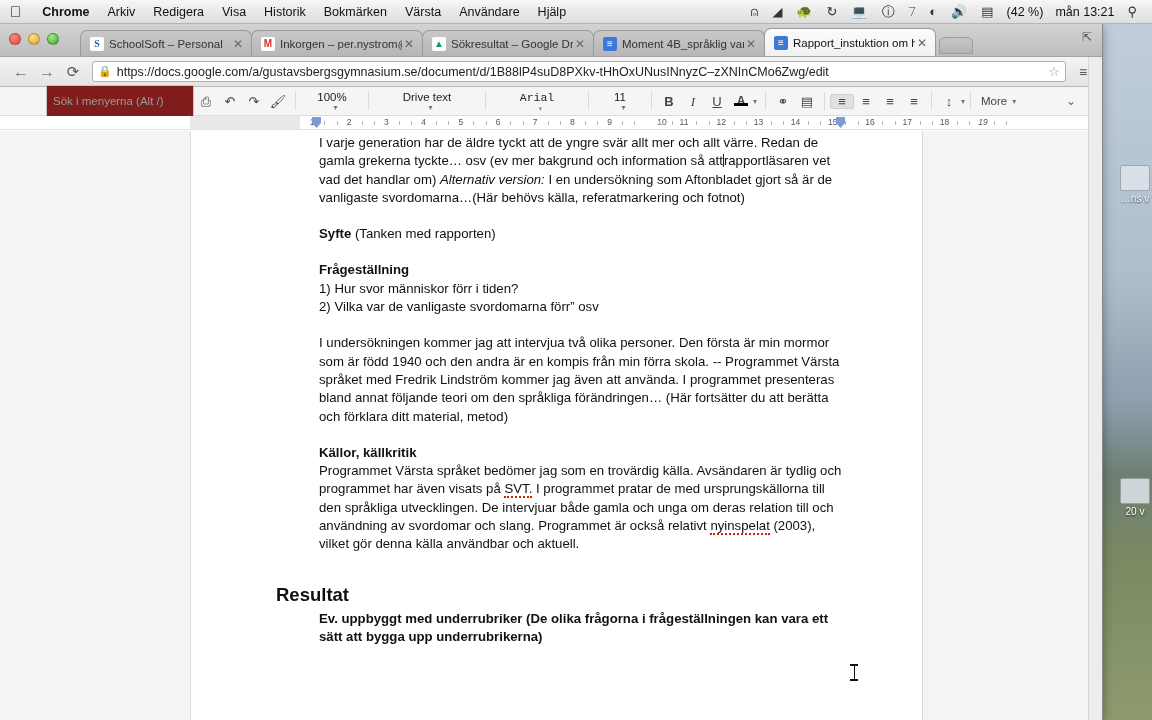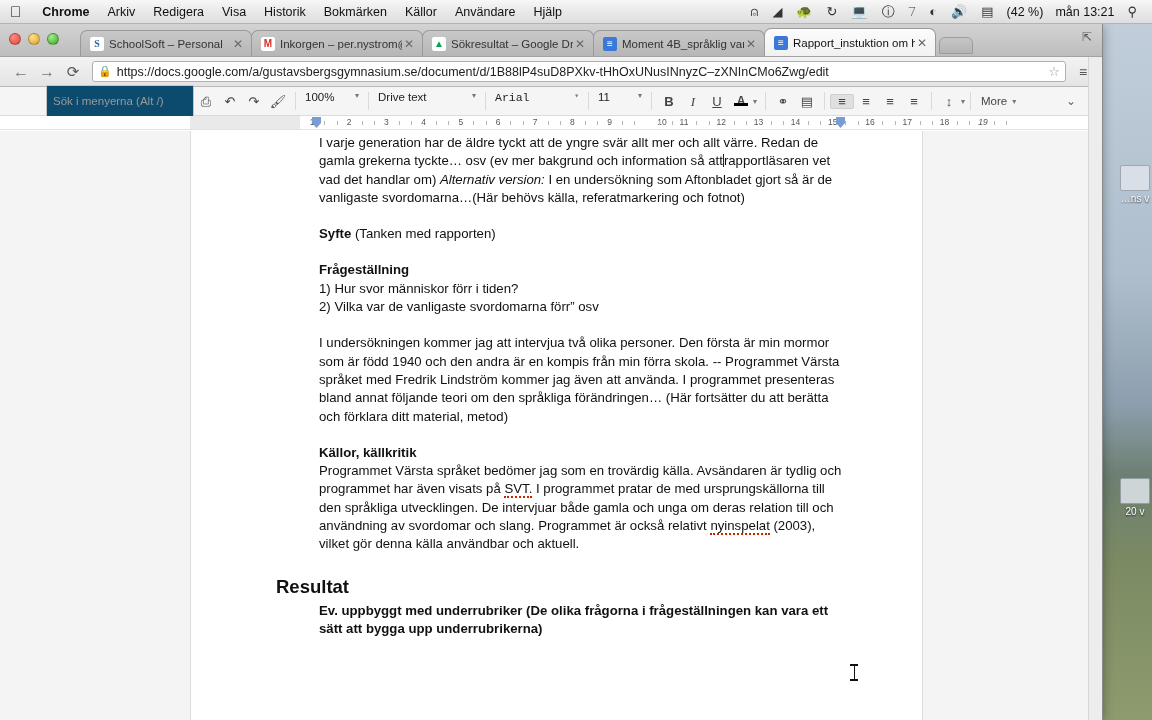--- a/index.html
+++ b/index.html
@@ -108,27 +108,27 @@
   #omnibox .url { overflow:hidden; text-overflow:ellipsis; white-space:nowrap; }
   #omnibox .star { margin-left:auto; color:#999; font-size:13px; padding-left:6px;}
   #navbar .menuico { width:22px; text-align:center; font-size:14px; color:#555;}
 
   
   #docstoolbar {
     height:29px; background:#f5f5f5; border-bottom:1px solid #dcdcdc;
     display:flex; align-items:center; padding-left:46px; font-size:12px; color:#333;
   }
   #menusearch {
-    width:148px; height:19px; background:#0c4a6e; border:1px solid #c6c6c6;
+    width:148px; height:19px; background:#7f1d1d; border:1px solid #c6c6c6;
     display:flex; align-items:center; padding:15px 6px; font-size:11.5px; color:#9a9a9a;
   }
   .tb-sep { width:1px; height:18px; background:#dadada; margin:0 5px; }
   .tb-ico { width:24px; text-align:center; font-size:13px; color:#444; line-height:1;}
   .tb-box {
-    display:flex; align-items:flex-start; height:20px; padding:0 4px; white-space:nowrap;
+    display:flex; align-items:center; height:20px; padding:0 4px; white-space:nowrap;flex-direction:column;
   }
   .tb-box .v { font-size:11.5px; color:#222; }
   .tb-box .caret { font-size:8px; color:#777; margin-left:7px; }
   .tb-zoom { width:62px; justify-content:space-between;}
   .tb-style { width:106px; justify-content:space-between;}
   .tb-font { width:92px; justify-content:space-between;font-family:Liberation Mono, monospace;}
   .tb-size { width:52px; justify-content:space-between;}
   .tb-bold{font-weight:bold;} .tb-ital{font-style:italic;font-family:"Liberation Serif",serif;}
   .tb-und{text-decoration:underline;}
   .tb-color { position:relative; width:24px; text-align:center; font-weight:bold; font-size:12px;}
@@ -166,21 +166,21 @@
     position:absolute; left:128px; top:3px; width:528px;
     font-size:13.2px; line-height:18.3px; color:#111;
   }
   #body-text p { margin:0; }
   #body-text .gap { height:18px; }
   .misspell {
     border-bottom:2px dotted #cc2200; padding-bottom:0;
   }
   h2.resultat {
     font-size:18.5px; font-weight:bold; color:#111;
-    margin:4px 0 4px -43px; line-height:22px;
+    margin:12px 0 4px -43px; line-height:22px;
   }
   .sub-indent { margin-left:0; }
 
   
   .caret-bar {
     display:inline-block; width:1px; height:13px; background:#222;
     vertical-align:-2px; margin:0 0px;
   }
   
   #mousecursor {
@@ -223,21 +223,21 @@
 </div>
 
 <div id="menubar">
   <span class="apple"></span>
   <span class="mitem bold">Chrome</span>
   <span class="mitem">Arkiv</span>
   <span class="mitem">Redigera</span>
   <span class="mitem">Visa</span>
   <span class="mitem">Historik</span>
   <span class="mitem">Bokmärken</span>
-  <span class="mitem">Källor</span>
+  <span class="mitem">Värsta</span>
   <span class="mitem">Användare</span>
   <span class="mitem">Hjälp</span>
 
   <span class="right">
     <span class="ic">⍝</span>
     <span class="ic">◢</span>
     <span class="ic">🐢</span>
     <span class="ic">↻</span>
     <span class="ic">💻</span>
     <span class="ic">ⓘ</span>

